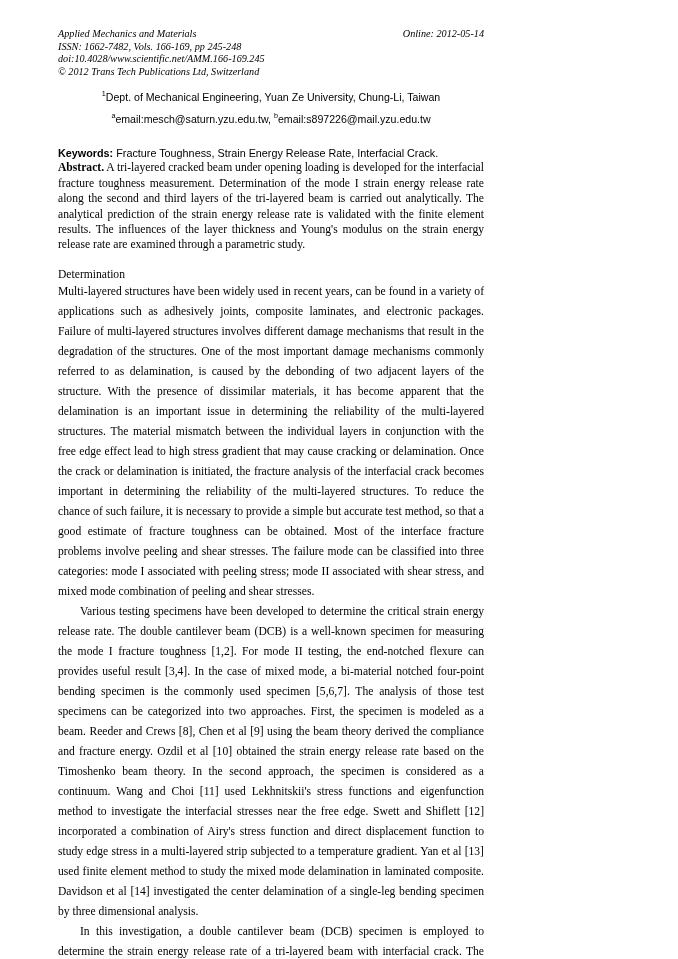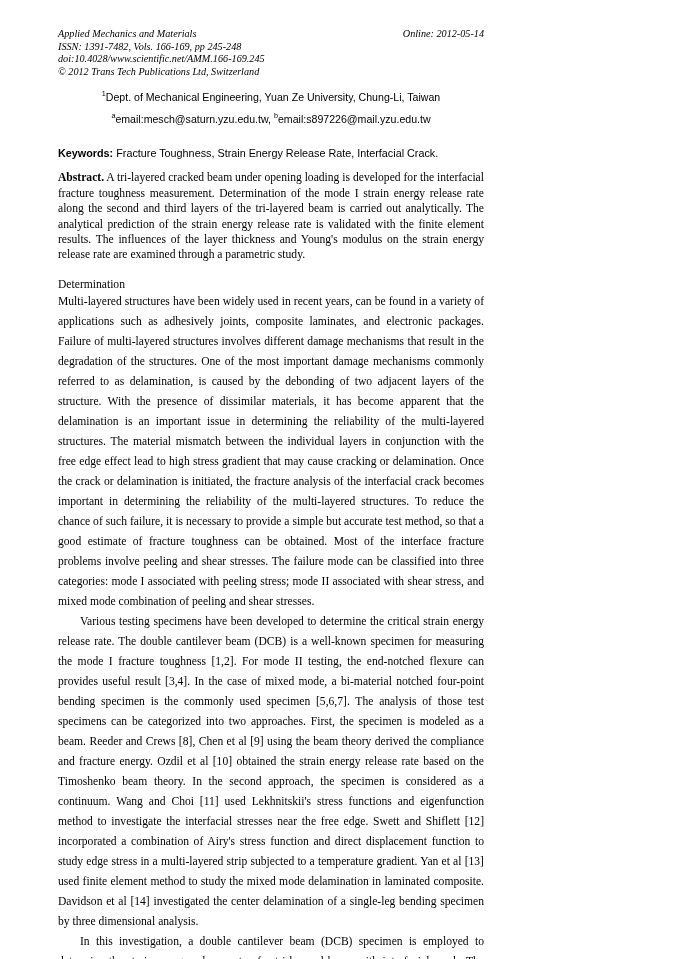--- a/index.html
+++ b/index.html
@@ -80,21 +80,21 @@
     font-family: "Liberation Sans", sans-serif;
     font-size: 10.8px;
     line-height: 14px;
   }
   .keywords .kw-label {
     font-weight: bold;
   }
 
   
   .abstract {
-    margin-top: 10px;
+    margin-top: 0;
     font-size: 11.6px;
     line-height: 15.4px;
     text-align: justify;
   }
   .abstract .ab-label {
     font-weight: bold;
   }
 
   
   .section-heading {
@@ -114,21 +114,21 @@
   }
 </style>
 </head>
 <body>
 
 <div class="page">
 
   <div class="header">
     <div class="header-left">
       <div>Applied Mechanics and Materials</div>
-      <div>ISSN: 1391-7482, Vols. 166-169, pp 245-248</div>
+      <div>ISSN: 1662-7482, Vols. 166-169, pp 245-248</div>
       <div>doi:10.4028/www.scientific.net/AMM.166-169.245</div>
       <div>© 2012 Trans Tech Publications Ltd, Switzerland</div>
     </div>
     <div class="header-right">
       <div>Online: 2012-05-14</div>
     </div>
   </div>
 
 
 

